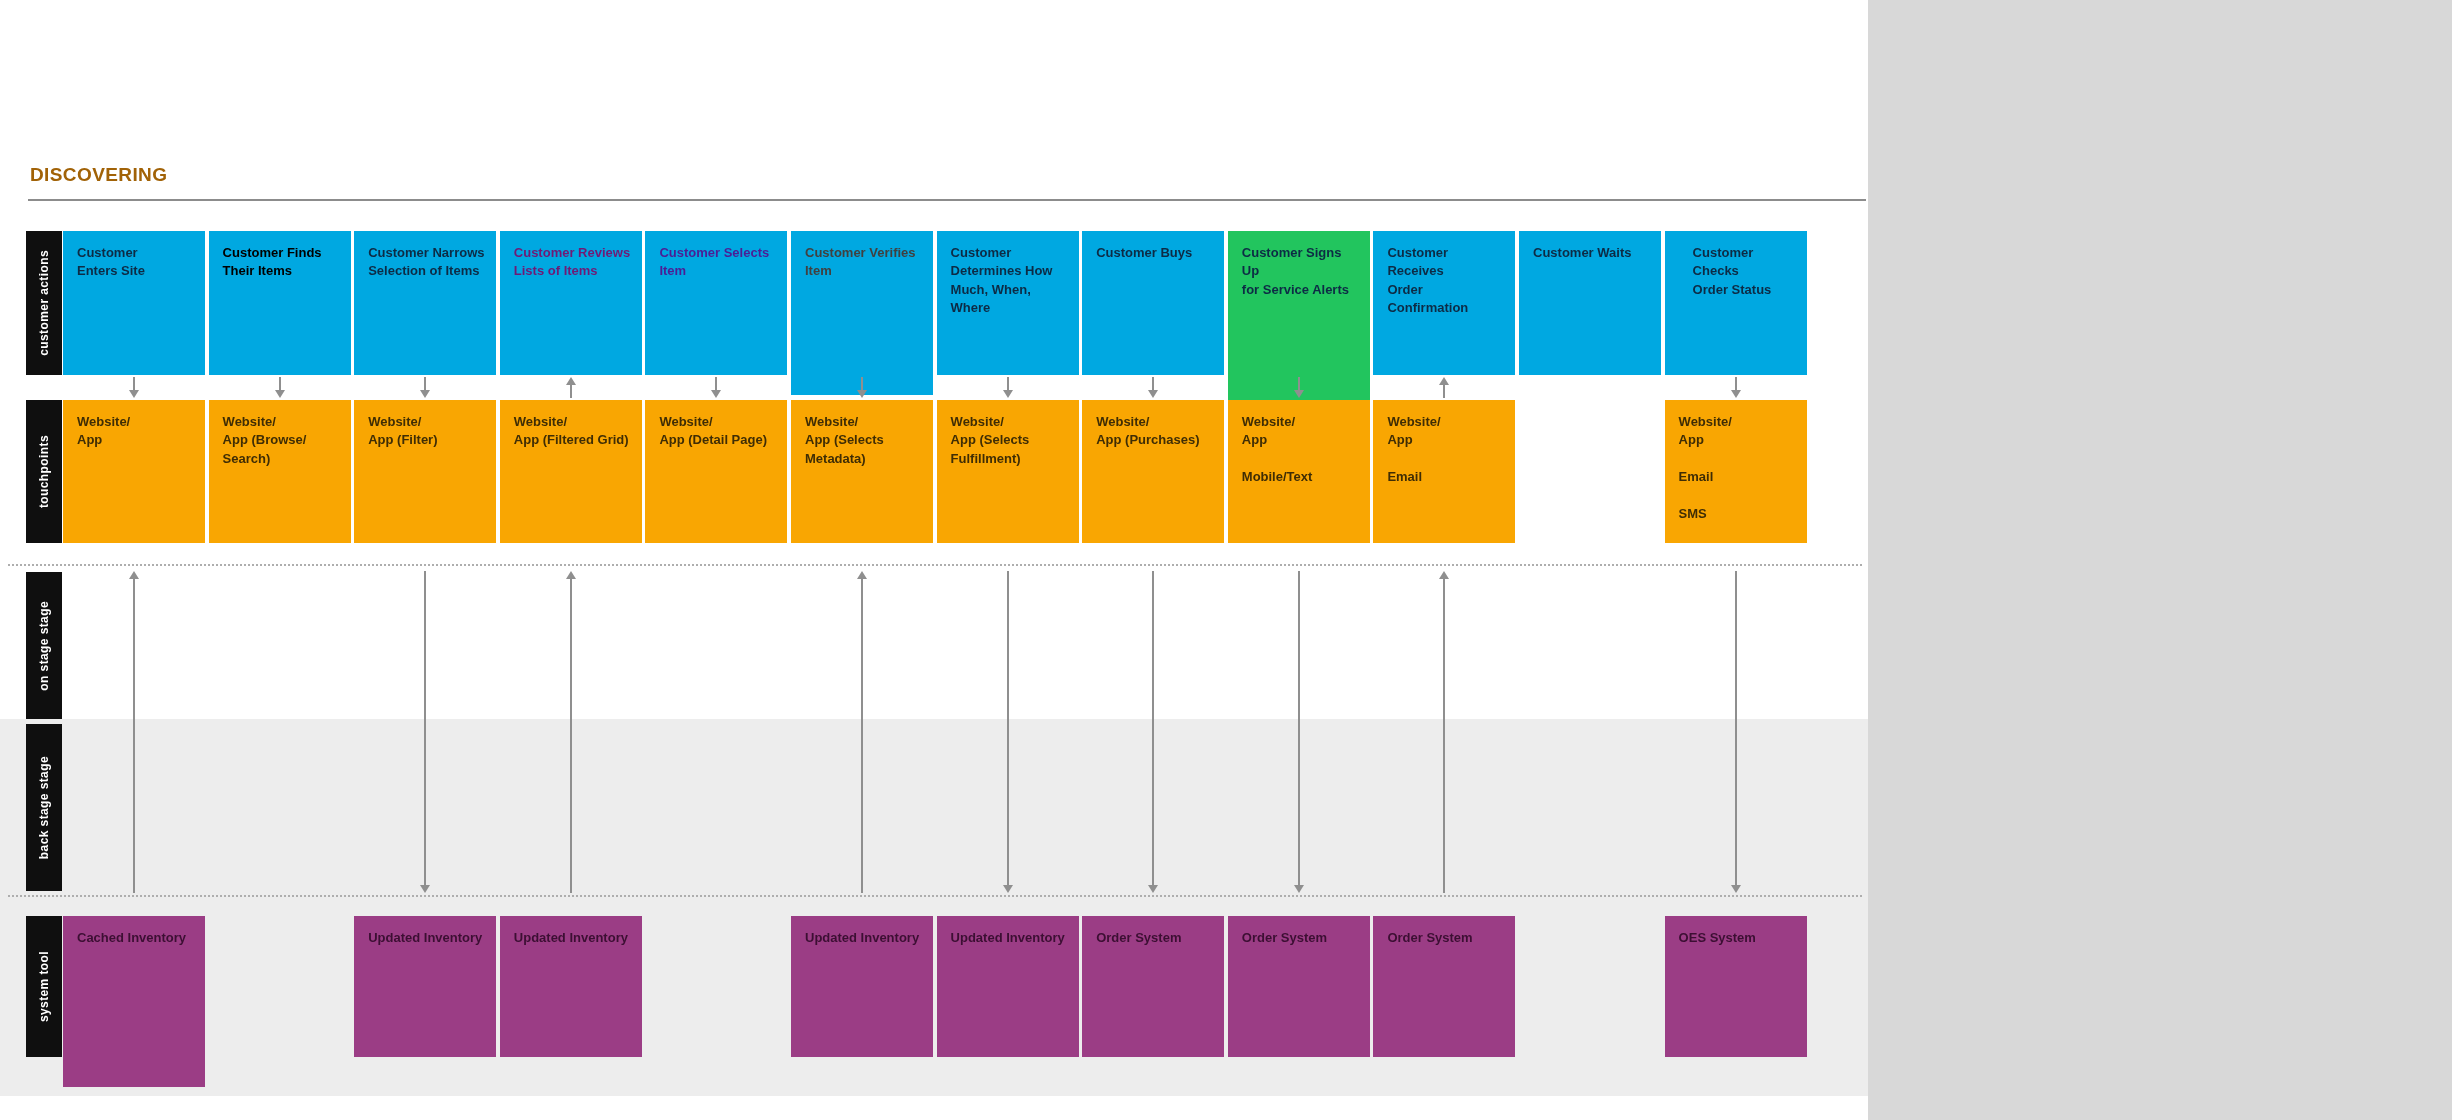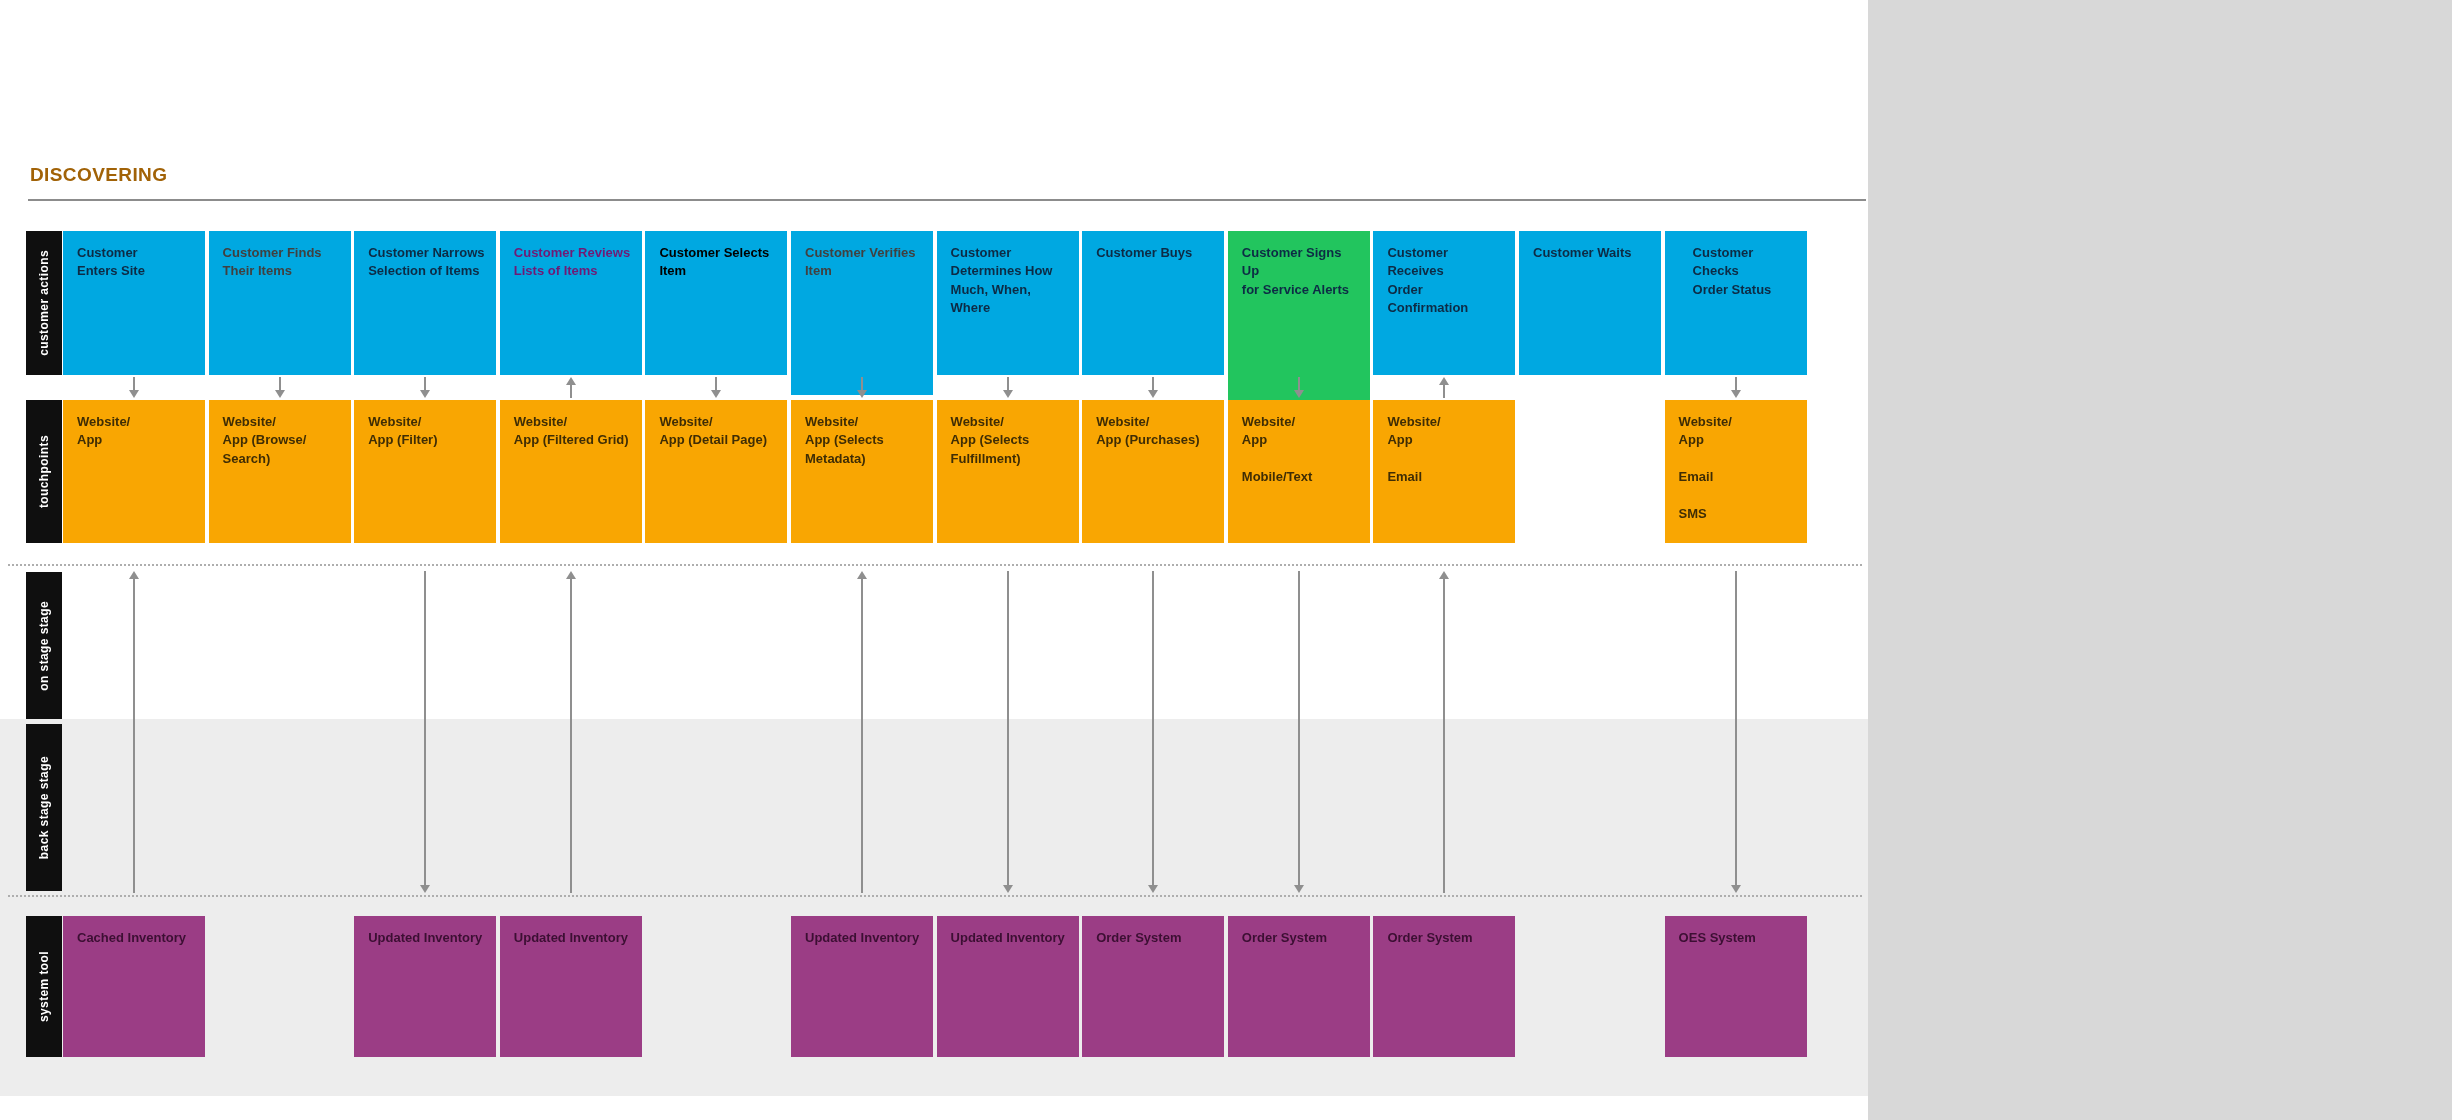--- a/index.html
+++ b/index.html
@@ -72,22 +72,22 @@
       <div class="varrow dir-down" style="left: 128px; top: 377px; height: 21px;">
         <span class="shaft"></span>
         <span class="head"></span>
       </div>
       <div class="box" style="left: 63px; top: 400px; height: 143px; background: rgb(249, 166, 2); color: rgb(63, 45, 5);">Website/
 App</div>
       <div class="varrow dir-up" style="left: 128px; top: 571px; height: 322px;">
         <span class="shaft"></span>
         <span class="head"></span>
       </div>
-      <div class="box" style="left: 63px; top: 916px; height: 141px; background: rgb(155, 61, 133); color: rgb(60, 15, 51);">Cached Inventory</div>
-      <div class="box" style="left: 208.6px; top: 231px; height: 144px; background: rgb(0, 168, 225); color: #404040;">Customer Finds
+      <div class="box" style="left: 63px; top: 916px; height: 171px; background: rgb(155, 61, 133); color: rgb(60, 15, 51);">Cached Inventory</div>
+      <div class="box" style="left: 208.6px; top: 231px; height: 144px; background: rgb(0, 168, 225); color: #000000;">Customer Finds
 Their Items</div>
       <div class="varrow dir-down" style="left: 273.6px; top: 377px; height: 21px;">
         <span class="shaft"></span>
         <span class="head"></span>
       </div>
       <div class="box" style="left: 208.6px; top: 400px; height: 143px; background: rgb(249, 166, 2); color: rgb(63, 45, 5);">Website/
 App (Browse/
 Search)</div>
       <div class="box" style="left: 354.2px; top: 231px; height: 144px; background: rgb(0, 168, 225); color: rgb(13, 43, 69);">Customer Narrows
 Selection of Items</div>
@@ -108,21 +108,21 @@
         <span class="shaft"></span>
         <span class="head"></span>
       </div>
       <div class="box" style="left: 499.8px; top: 400px; height: 143px; background: rgb(249, 166, 2); color: rgb(63, 45, 5);">Website/
 App (Filtered Grid)</div>
       <div class="varrow dir-up" style="left: 564.8px; top: 571px; height: 322px;">
         <span class="shaft"></span>
         <span class="head"></span>
       </div>
       <div class="box" style="left: 499.8px; top: 916px; height: 141px; background: rgb(155, 61, 133); color: rgb(60, 15, 51);">Updated Inventory</div>
-      <div class="box" style="left: 645.4px; top: 231px; height: 144px; background: rgb(0, 168, 225); color: #000000;">Customer Selects
+      <div class="box" style="left: 645.4px; top: 231px; height: 144px; background: rgb(0, 168, 225); color: #4c1d95;">Customer Selects
 Item</div>
       <div class="varrow dir-down" style="left: 710.4px; top: 377px; height: 21px;">
         <span class="shaft"></span>
         <span class="head"></span>
       </div>
       <div class="box" style="left: 645.4px; top: 400px; height: 143px; background: rgb(249, 166, 2); color: rgb(63, 45, 5);">Website/
 App (Detail Page)</div>
       <div class="box" style="left: 791px; top: 231px; height: 164px; background: rgb(0, 168, 225); color: #404040;">Customer Verifies
 Item</div>
       <div class="varrow dir-down" style="left: 856px; top: 377px; height: 21px;">

